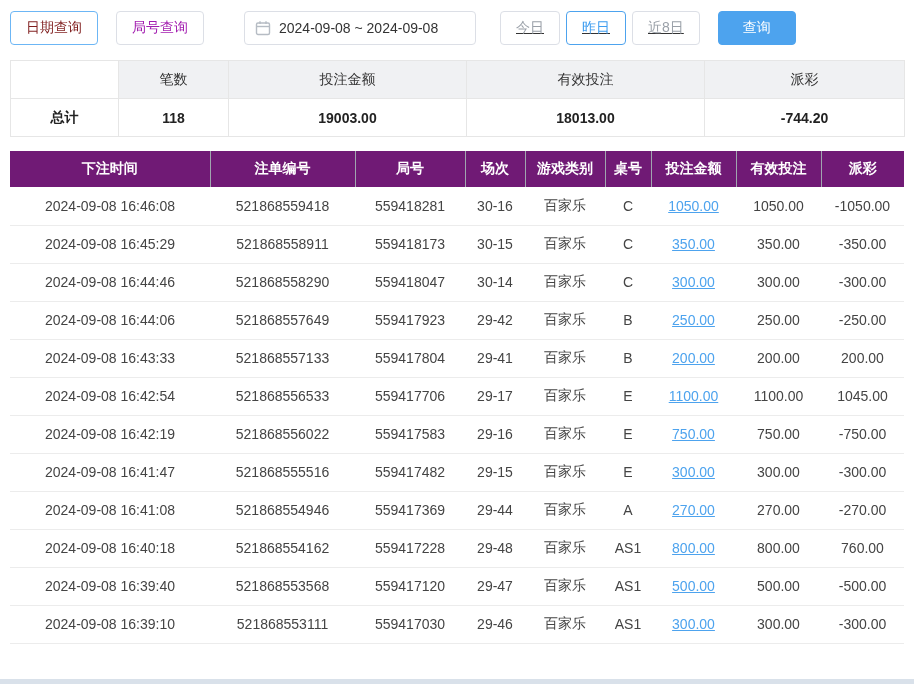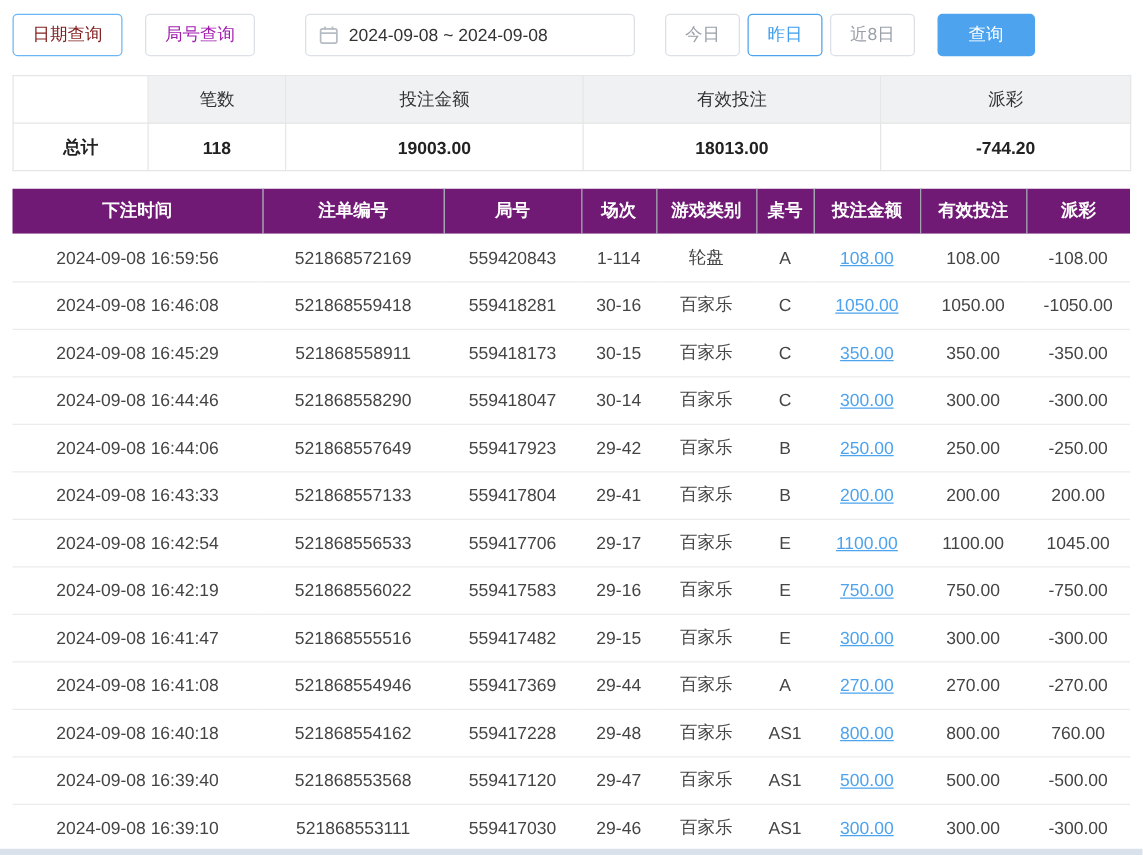--- a/index.html
+++ b/index.html
@@ -8,25 +8,25 @@
   .page { padding: 10px; width: 914px; }
 
   
   .toolbar { display: flex; align-items: center; height: 36px; margin-bottom: 14px; }
   .btn { display: inline-flex; align-items: center; justify-content: center;
     height: 34px; padding: 0 15px; border-radius: 4px; background: #fff;
     border: 1px solid #dcdfe6; color: #a21caf; cursor: pointer; font-size: 14px; }
   .btn.blue-outline { border-color: #6cb6f5; color: #7f1d1d; }
   .btn.primary { background: #4da3ee; border-color: #4da3ee; color: #fff; padding: 0 24px; }
   .btn + .btn { margin-left: 18px; }
-  .date-box { display: inline-flex; align-items: center; height: 34px; width: 264px;
+  .date-box { display: inline-flex; align-items: center; height: 34px; width: 232px;
     border: 1px solid #dcdfe6; border-radius: 4px; padding: 0 10px; margin-left: 40px;
     color: #333; cursor: pointer; background: #fff; }
   .date-box .cal { margin-right: 8px; display: inline-flex; }
-  .seg-group { margin-left: 18px; display: flex; }
+  .seg-group { margin-left: 18px; display: flex; text-decoration: underline; }
   .seg-group .btn { margin-left: 6px; color: #9aa0a8; }
   .seg-group .btn.active { border-color: #4da3ee; color: #3e9df0; }
   .search-btn { margin-left: 18px; }
 
   
   table { border-collapse: collapse; table-layout: fixed; width: 894px; padding-left: 48px; }
   .summary { border: 1px solid #e6e6e6; margin-bottom: 14px; }
   .summary th { background: #f0f1f3; height: 38px; font-weight: 400; text-align: center;
     border: 1px solid #e6e6e6; color: #333; }
   .summary th.empty { background: #fff; }
@@ -125,31 +125,20 @@
         <th>场次</th>
         <th>游戏类别</th>
         <th>桌号</th>
         <th>投注金额</th>
         <th>有效投注</th>
         <th>派彩</th>
       </tr>
     </thead>
     <tbody>
         <tr>
-          <td>2024-09-08 16:59:56</td>
-          <td>521868572169</td>
-          <td>559420843</td>
-          <td>1-114</td>
-          <td>轮盘</td>
-          <td>A</td>
-          <td><a href="#" class="link">108.00</a></td>
-          <td>108.00</td>
-          <td class="neg">-108.00</td>
-        </tr>
-        <tr>
           <td>2024-09-08 16:46:08</td>
           <td>521868559418</td>
           <td>559418281</td>
           <td>30-16</td>
           <td>百家乐</td>
           <td>C</td>
           <td><a href="#" class="link">1050.00</a></td>
           <td>1050.00</td>
           <td class="neg">-1050.00</td>
         </tr>

